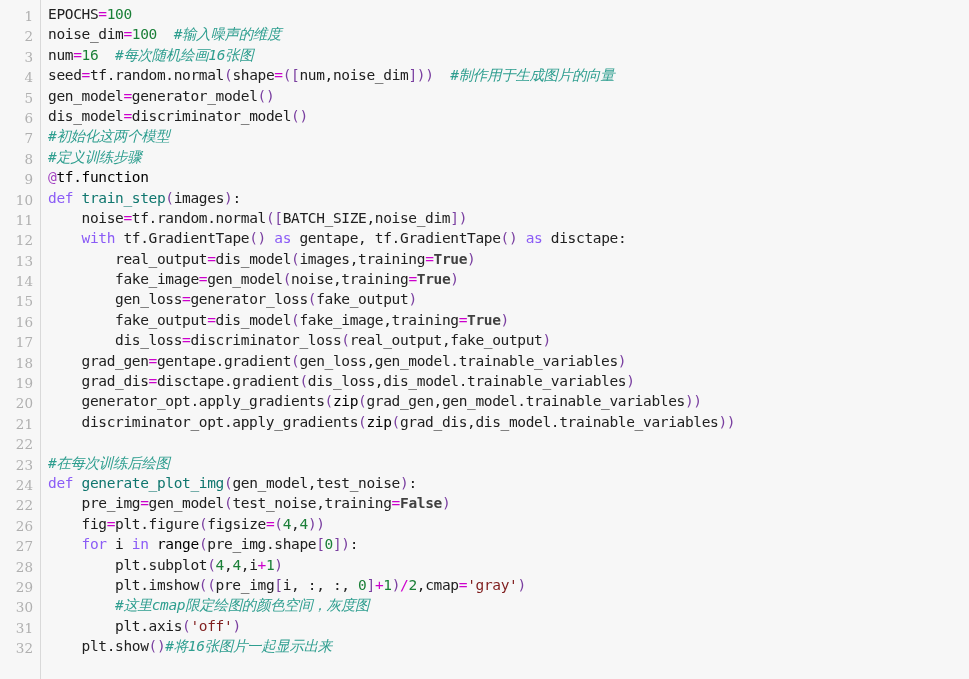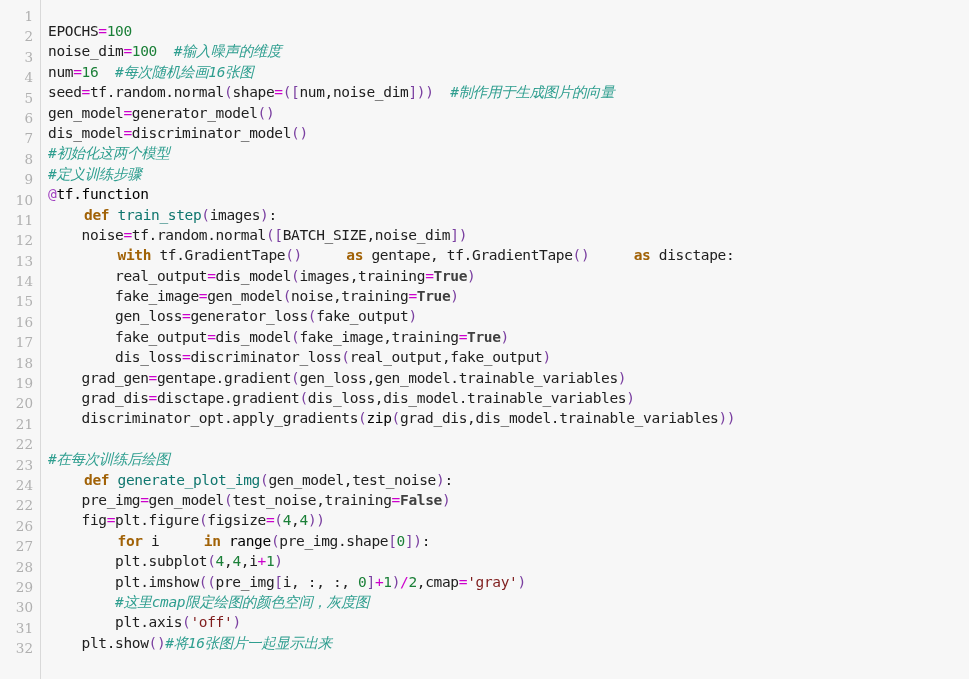--- a/index.html
+++ b/index.html
@@ -41,39 +41,39 @@
     font-size: 13.5px;
     color: #b0b0b0;
     padding-right: 7px;
     font-family: "DejaVu Serif", "Liberation Serif", serif;
     letter-spacing: 0px;
     user-select: none;
   }
 
   .codearea {
     flex: 1 1 auto;
-    padding-top: 21px;
+    padding-top: 4px;
     padding-left: 7px;
     overflow: hidden;
     background: #f7f7f7;
   }
 
   .codearea .line {
     height: 20.4px;
     line-height: 20.4px;
     font-size: 14.5px;
     white-space: pre;
     color: #1a1a1a;
     font-family: "DejaVu Sans Mono", "Liberation Mono", monospace;
     letter-spacing: -0.35px;
   }
 
   
   .t-plain    { color: #202020; }
-  .t-kw       { color: #a16207; font-weight: bold; margin-left: 36px; }   
+  .t-kw       { color: #8b5cf6; font-weight: normal; }   
   .t-const    { color: #404040; font-weight: bold; }   
   .t-num      { color: #1a7f37; }                      
   .t-op       { color: #cc00cc; }                      
   .t-punct    { color: #7a3fa0; }                      
   .t-comment  { color: #2e9e8f; font-style: italic; }  
   .t-func     { color: #0f766e; }                      
   .t-builtin  { color: #000000; }                      
   .t-deco     { color: #a040c0; }                      
   .t-str      { color: #7f1d1d; text-align: center; }
 </style>
@@ -130,20 +130,21 @@
       <div class="line"><span class="t-kw">def</span><span class="t-plain"> </span><span class="t-func">train_step</span><span class="t-punct">(</span><span class="t-plain">images</span><span class="t-punct">)</span><span class="t-plain">:</span></div>
       <div class="line"><span class="t-plain">    noise</span><span class="t-op">=</span><span class="t-plain">tf.random.normal</span><span class="t-punct">([</span><span class="t-plain">BATCH_SIZE,noise_dim</span><span class="t-punct">])</span></div>
       <div class="line"><span class="t-plain">    </span><span class="t-kw">with</span><span class="t-plain"> tf.GradientTape</span><span class="t-punct">()</span><span class="t-plain"> </span><span class="t-kw">as</span><span class="t-plain"> gentape, tf.GradientTape</span><span class="t-punct">()</span><span class="t-plain"> </span><span class="t-kw">as</span><span class="t-plain"> disctape:</span></div>
       <div class="line"><span class="t-plain">        real_output</span><span class="t-op">=</span><span class="t-plain">dis_model</span><span class="t-punct">(</span><span class="t-plain">images,training</span><span class="t-op">=</span><span class="t-const">True</span><span class="t-punct">)</span></div>
       <div class="line"><span class="t-plain">        fake_image</span><span class="t-op">=</span><span class="t-plain">gen_model</span><span class="t-punct">(</span><span class="t-plain">noise,training</span><span class="t-op">=</span><span class="t-const">True</span><span class="t-punct">)</span></div>
       <div class="line"><span class="t-plain">        gen_loss</span><span class="t-op">=</span><span class="t-plain">generator_loss</span><span class="t-punct">(</span><span class="t-plain">fake_output</span><span class="t-punct">)</span></div>
       <div class="line"><span class="t-plain">        fake_output</span><span class="t-op">=</span><span class="t-plain">dis_model</span><span class="t-punct">(</span><span class="t-plain">fake_image,training</span><span class="t-op">=</span><span class="t-const">True</span><span class="t-punct">)</span></div>
       <div class="line"><span class="t-plain">        dis_loss</span><span class="t-op">=</span><span class="t-plain">discriminator_loss</span><span class="t-punct">(</span><span class="t-plain">real_output,fake_output</span><span class="t-punct">)</span></div>
       <div class="line"><span class="t-plain">    grad_gen</span><span class="t-op">=</span><span class="t-plain">gentape.gradient</span><span class="t-punct">(</span><span class="t-plain">gen_loss,gen_model.trainable_variables</span><span class="t-punct">)</span></div>
       <div class="line"><span class="t-plain">    grad_dis</span><span class="t-op">=</span><span class="t-plain">disctape.gradient</span><span class="t-punct">(</span><span class="t-plain">dis_loss,dis_model.trainable_variables</span><span class="t-punct">)</span></div>
+      <div class="line"><span class="t-plain">    generator_opt.apply_gradients</span><span class="t-punct">(</span><span class="t-builtin">zip</span><span class="t-punct">(</span><span class="t-plain">grad_gen,gen_model.trainable_variables</span><span class="t-punct">))</span></div>
       <div class="line"><span class="t-plain">    discriminator_opt.apply_gradients</span><span class="t-punct">(</span><span class="t-builtin">zip</span><span class="t-punct">(</span><span class="t-plain">grad_dis,dis_model.trainable_variables</span><span class="t-punct">))</span></div>
       <div class="line">&nbsp;</div>
       <div class="line"><span class="t-comment">#在每次训练后绘图</span></div>
       <div class="line"><span class="t-kw">def</span><span class="t-plain"> </span><span class="t-func">generate_plot_img</span><span class="t-punct">(</span><span class="t-plain">gen_model,test_noise</span><span class="t-punct">)</span><span class="t-plain">:</span></div>
       <div class="line"><span class="t-plain">    pre_img</span><span class="t-op">=</span><span class="t-plain">gen_model</span><span class="t-punct">(</span><span class="t-plain">test_noise,training</span><span class="t-op">=</span><span class="t-const">False</span><span class="t-punct">)</span></div>
       <div class="line"><span class="t-plain">    fig</span><span class="t-op">=</span><span class="t-plain">plt.figure</span><span class="t-punct">(</span><span class="t-plain">figsize</span><span class="t-op">=</span><span class="t-punct">(</span><span class="t-num">4</span><span class="t-plain">,</span><span class="t-num">4</span><span class="t-punct">))</span></div>
       <div class="line"><span class="t-plain">    </span><span class="t-kw">for</span><span class="t-plain"> i </span><span class="t-kw">in</span><span class="t-plain"> </span><span class="t-builtin">range</span><span class="t-punct">(</span><span class="t-plain">pre_img.shape</span><span class="t-punct">[</span><span class="t-num">0</span><span class="t-punct">])</span><span class="t-plain">:</span></div>
       <div class="line"><span class="t-plain">        plt.subplot</span><span class="t-punct">(</span><span class="t-num">4</span><span class="t-plain">,</span><span class="t-num">4</span><span class="t-plain">,i</span><span class="t-op">+</span><span class="t-num">1</span><span class="t-punct">)</span></div>
       <div class="line"><span class="t-plain">        plt.imshow</span><span class="t-punct">((</span><span class="t-plain">pre_img</span><span class="t-punct">[</span><span class="t-plain">i, :, :, </span><span class="t-num">0</span><span class="t-punct">]</span><span class="t-op">+</span><span class="t-num">1</span><span class="t-punct">)</span><span class="t-op">/</span><span class="t-num">2</span><span class="t-plain">,cmap</span><span class="t-op">=</span><span class="t-str">'gray'</span><span class="t-punct">)</span></div>
       <div class="line"><span class="t-plain">        </span><span class="t-comment">#这里cmap限定绘图的颜色空间，灰度图</span></div>

